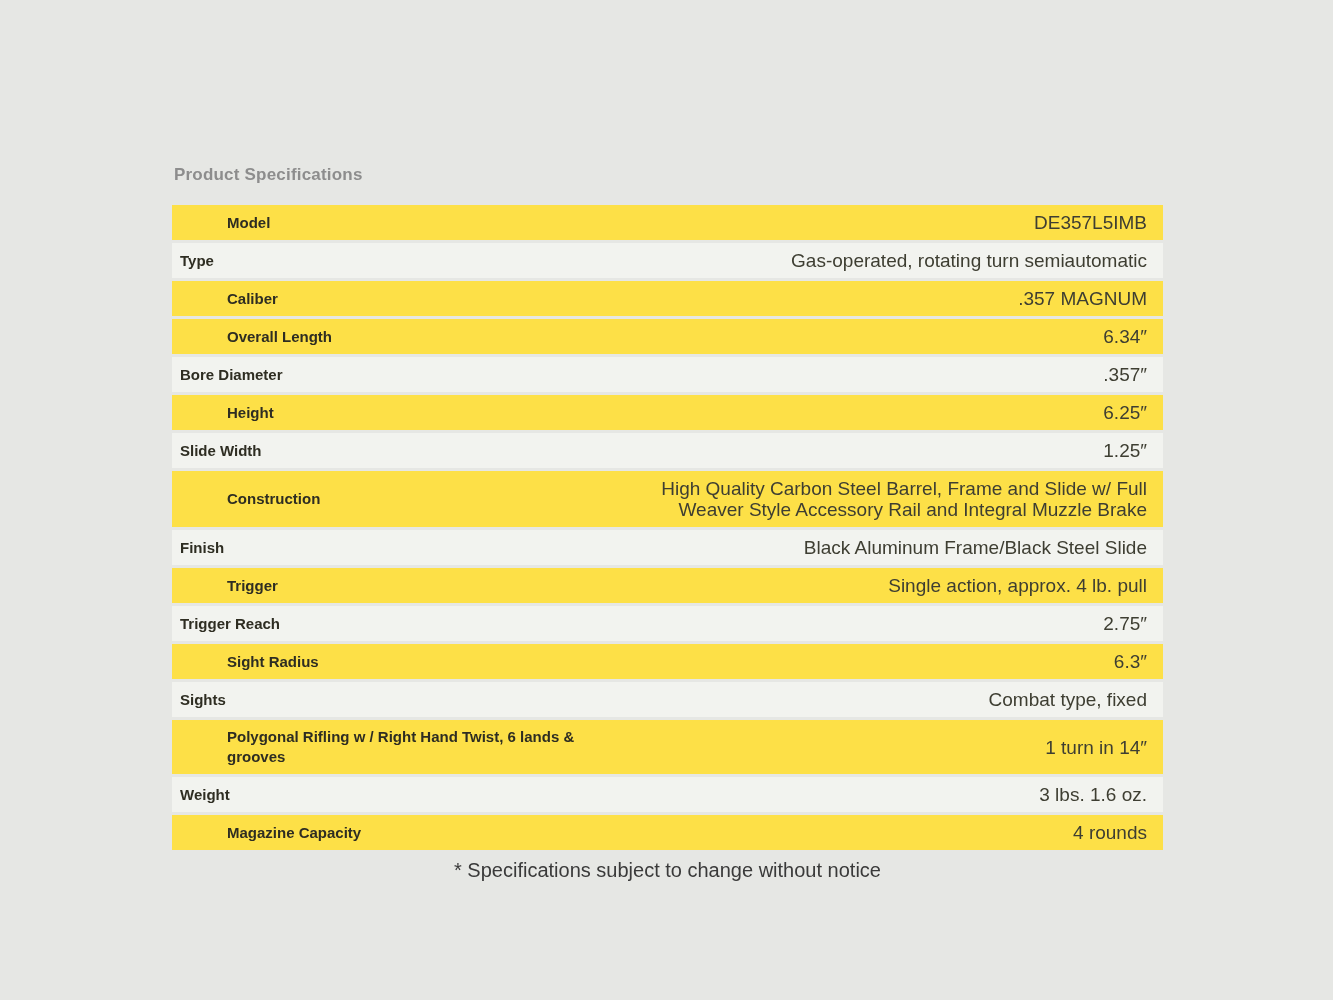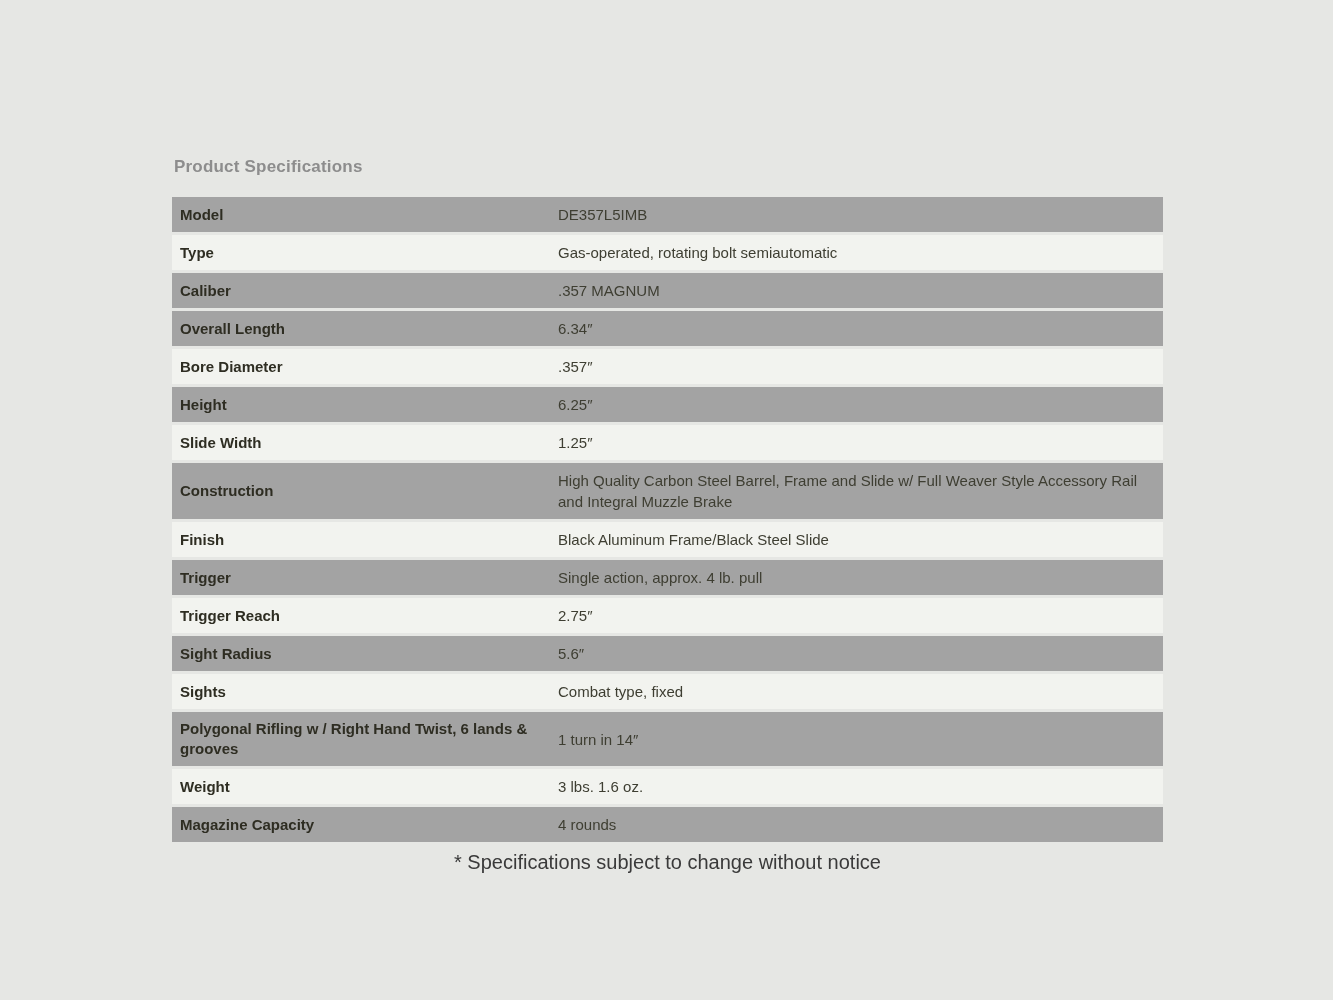--- a/index.html
+++ b/index.html
@@ -7,65 +7,66 @@
     padding: 0;
     width: 1333px;
     height: 1000px;
     background: #e6e7e4;
     font-family: "Liberation Sans", "DejaVu Sans", sans-serif;
     overflow: hidden;
   }
   .spec-wrapper {
     position: absolute;
     left: 172px;
-    top: 157px;
+    top: 165px;
     width: 991px;
   }
   .page-title {
     font-size: 17px;
     font-weight: bold;
     color: #8d8d8d;
     line-height: 20px;
     margin: 0 0 20px 2px;
     letter-spacing: 0.2px;
   }
   .spec-table {
     width: 100%;
   }
   .spec-row {
     display: flex;
     align-items: stretch;
     min-height: 33px;
     margin-bottom: 3px;
     box-sizing: border-box;
   }
-  .spec-row.tan   { background: #a3a3a3; }
+  .spec-row.tan   { background: #fde047; padding-left: 47px; }
   .spec-row.light { background: #f2f3ef; }
   .cell-label {
     flex: 0 0 386px;
     box-sizing: border-box;
     padding: 7px 10px 7px 8px;
     font-size: 15px;
     font-weight: bold;
     color: #2e2d22;
     line-height: 20px;
     display: flex;
     flex-direction: column;
     justify-content: center;
   }
   .cell-value {
     flex: 1 1 auto;
     box-sizing: border-box;
     padding: 7px 16px 7px 0;
-    font-size: 15px;
+    font-size: 19px;
     color: #3e3e32;
     line-height: 21px;
     display: flex;
     flex-direction: column;
     justify-content: center;
+    text-align: right;
   }
   .footnote {
     margin-top: 10px;
     text-align: center;
     font-size: 20px;
     color: #3a3a3a;
     line-height: 20px;
   }
 </style>
 </head>
@@ -82,21 +83,21 @@
     <div class="cell-value">
           <span>DE357L5IMB</span>
         </div>
   </div>
 
   <div class="spec-row light">
     <div class="cell-label">
           <span>Type</span>
         </div>
     <div class="cell-value">
-          <span>Gas-operated, rotating bolt semiautomatic</span>
+          <span>Gas-operated, rotating turn semiautomatic</span>
         </div>
   </div>
 
   <div class="spec-row tan">
     <div class="cell-label">
           <span>Caliber</span>
         </div>
     <div class="cell-value">
           <span>.357 MAGNUM</span>
         </div>
@@ -173,21 +174,21 @@
     <div class="cell-value">
           <span>2.75″</span>
         </div>
   </div>
 
   <div class="spec-row tan">
     <div class="cell-label">
           <span>Sight Radius</span>
         </div>
     <div class="cell-value">
-          <span>5.6″</span>
+          <span>6.3″</span>
         </div>
   </div>
 
   <div class="spec-row light">
     <div class="cell-label">
           <span>Sights</span>
         </div>
     <div class="cell-value">
           <span>Combat type, fixed</span>
         </div>

